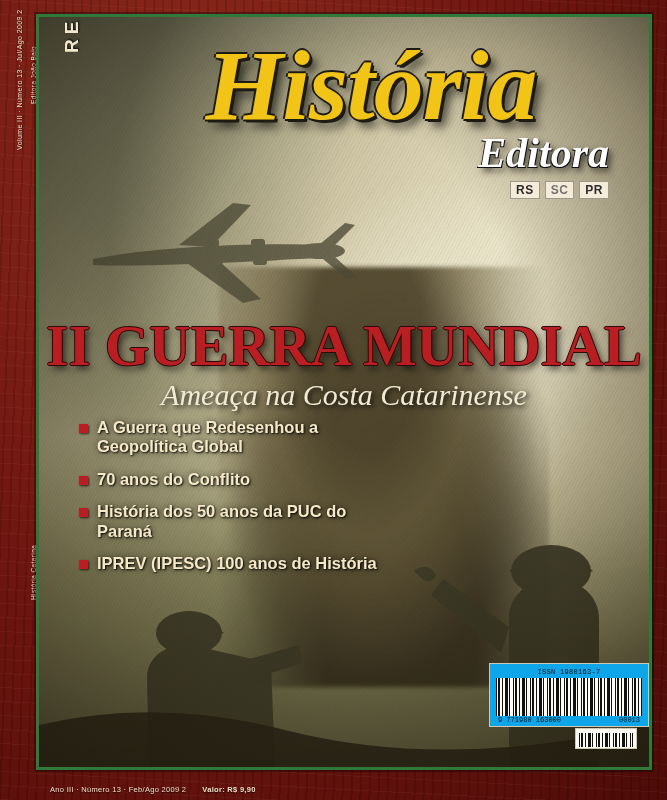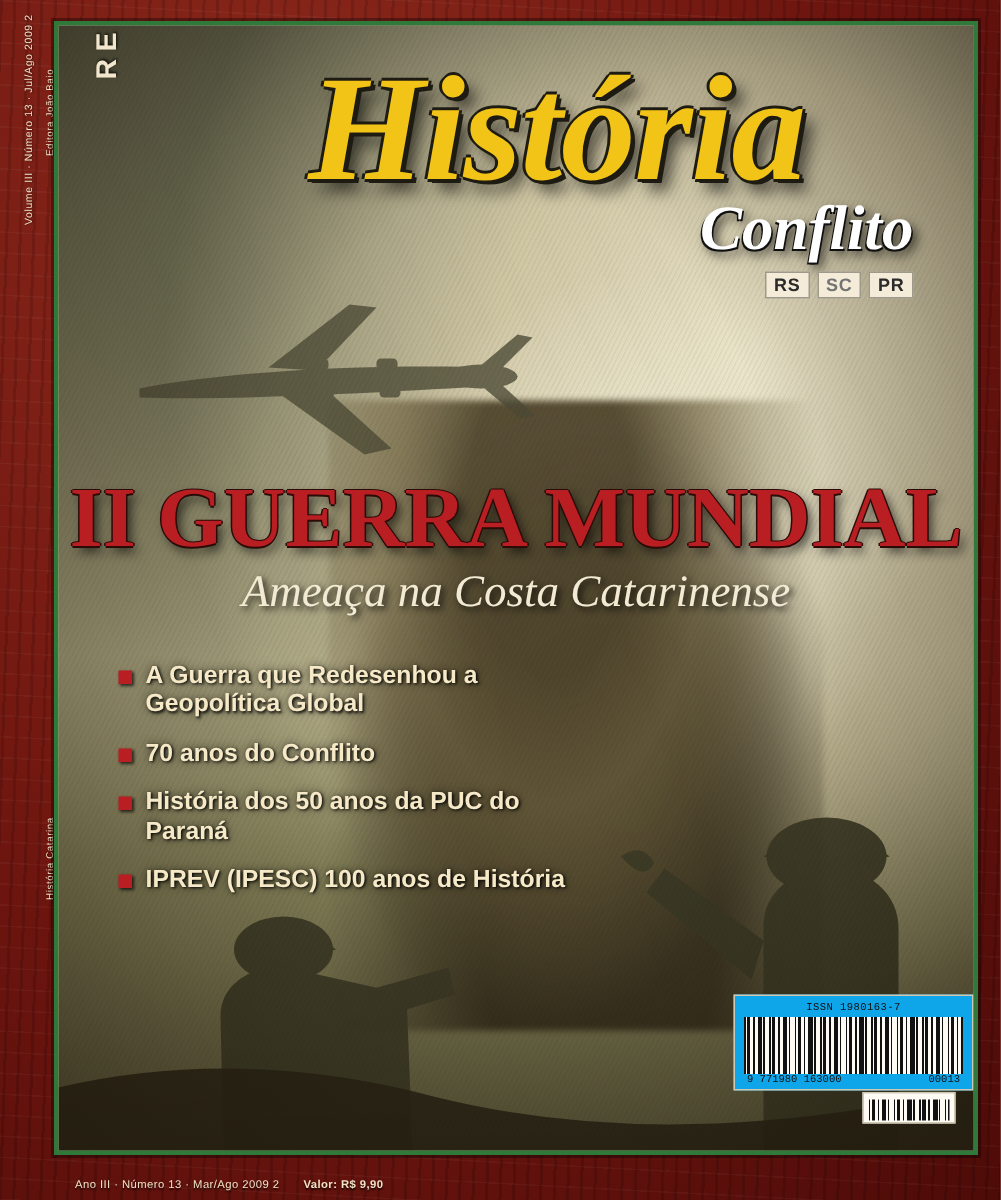--- a/index.html
+++ b/index.html
@@ -221,21 +221,21 @@
     font-size: 30px;
     color: #f3ead3;
     margin-top: 4px;
     text-shadow: 2px 2px 5px rgba(0,0,0,.85);
   }
 
   
   .bullets {
     position: absolute;
     left: 40px;
-    top: 424px;
+    top: 401px;
     width: 300px;
   }
   .bullet-row {
     display: flex;
     align-items: flex-start;
     margin-bottom: 13px;
   }
   .bullet-mark {
     width: 9px; height: 9px;
     background: #b91f22;
@@ -357,21 +357,21 @@
         <path d="M0,300 L0,258 q120,-28 250,6 q160,40 360,-6 L610,300 Z" fill="#241f12" opacity="0.9"></path>
       </g>
     </svg>
 
     <div class="photo-grain"></div>
     <div class="vignette"></div>
 
     <div class="masthead">
       <div class="revista">REVISTA</div>
       <div class="title-historia">História</div>
-      <div class="title-catarina">Conflito</div>
+      <div class="title-catarina">Editora</div>
       <div class="state-tags">
         <span class="state-tag">RS</span>
         <span class="state-tag sc">SC</span>
         <span class="state-tag">PR</span>
       </div>
     </div>
 
     <div class="headline-wrap">
       <div class="headline">II GUERRA MUNDIAL</div>
       <div class="subheadline">Ameaça na Costa Catarinense</div>
@@ -404,17 +404,17 @@
         <span>00013</span>
       </div>
     </div>
     <div class="barcode-secondary">
       <div class="bars"></div>
     </div>
 
   </div>
 
   <div class="footer">
-    <span>Ano III · Número 13 · Mar/Ago 2009  2</span>
+    <span>Ano III · Número 13 · Feb/Ago 2009  2</span>
     <b>Valor: R$ 9,90</b>
   </div>
 
 </div>
 
 </body></html>

